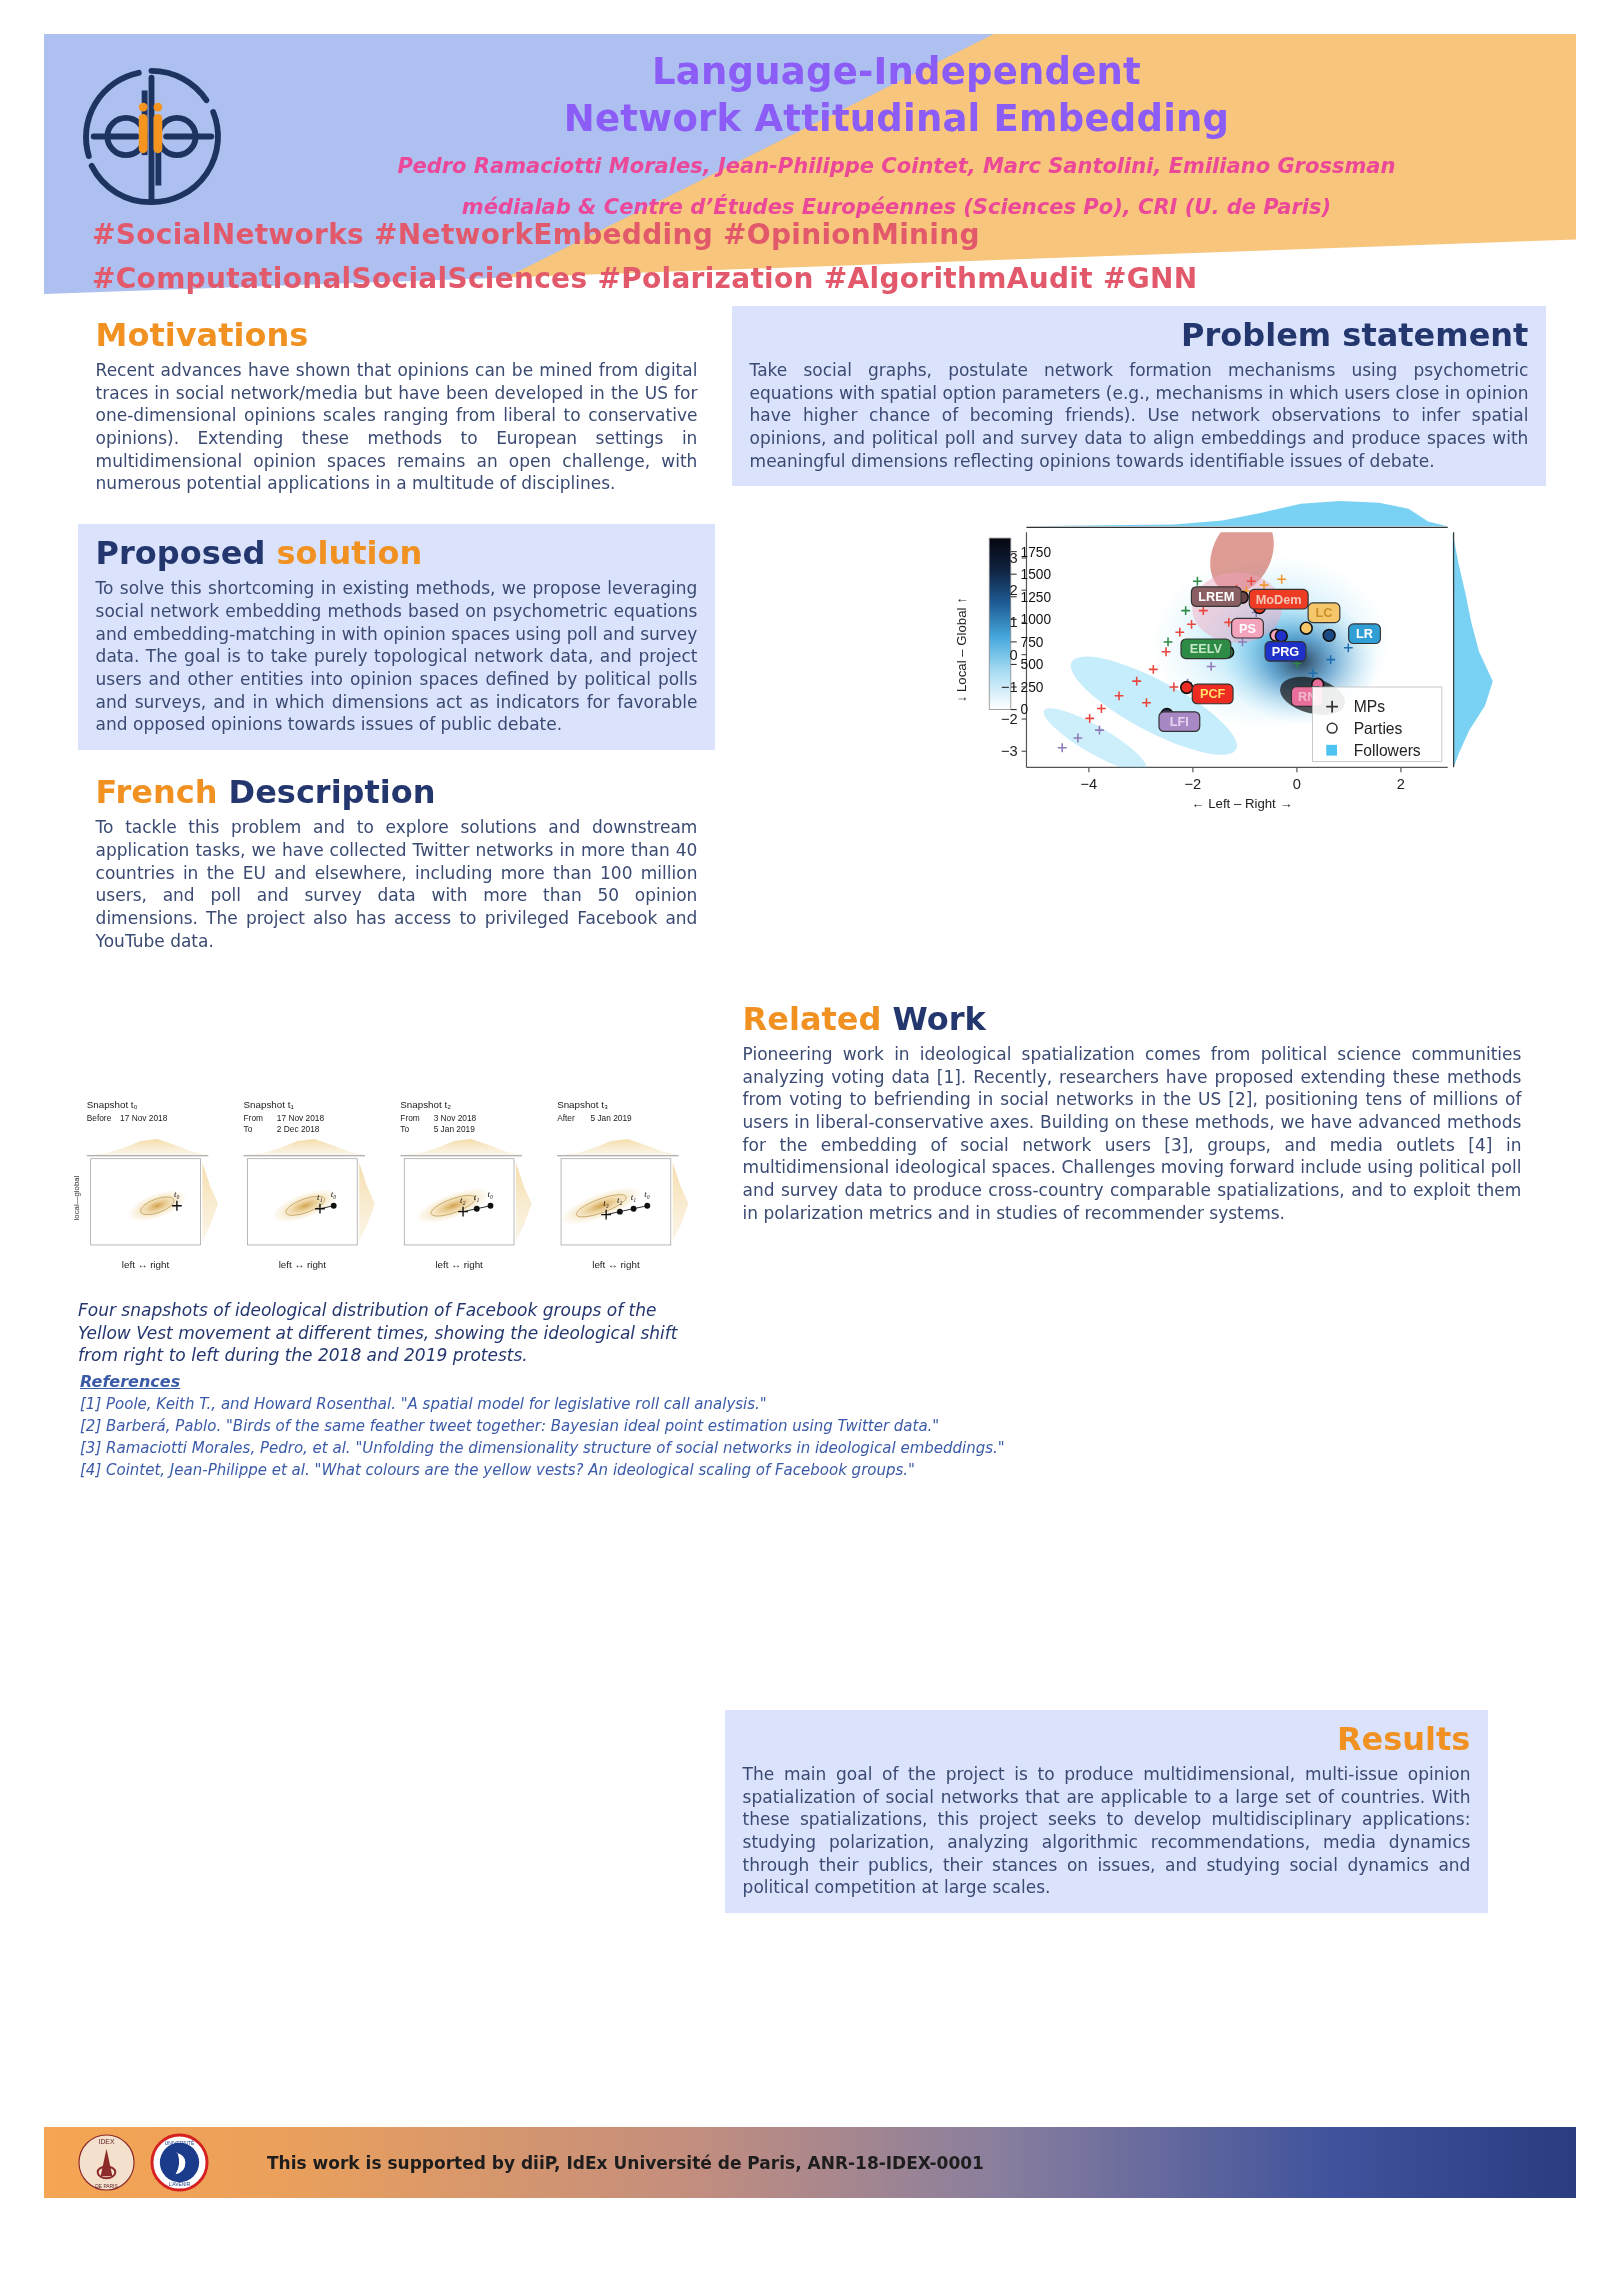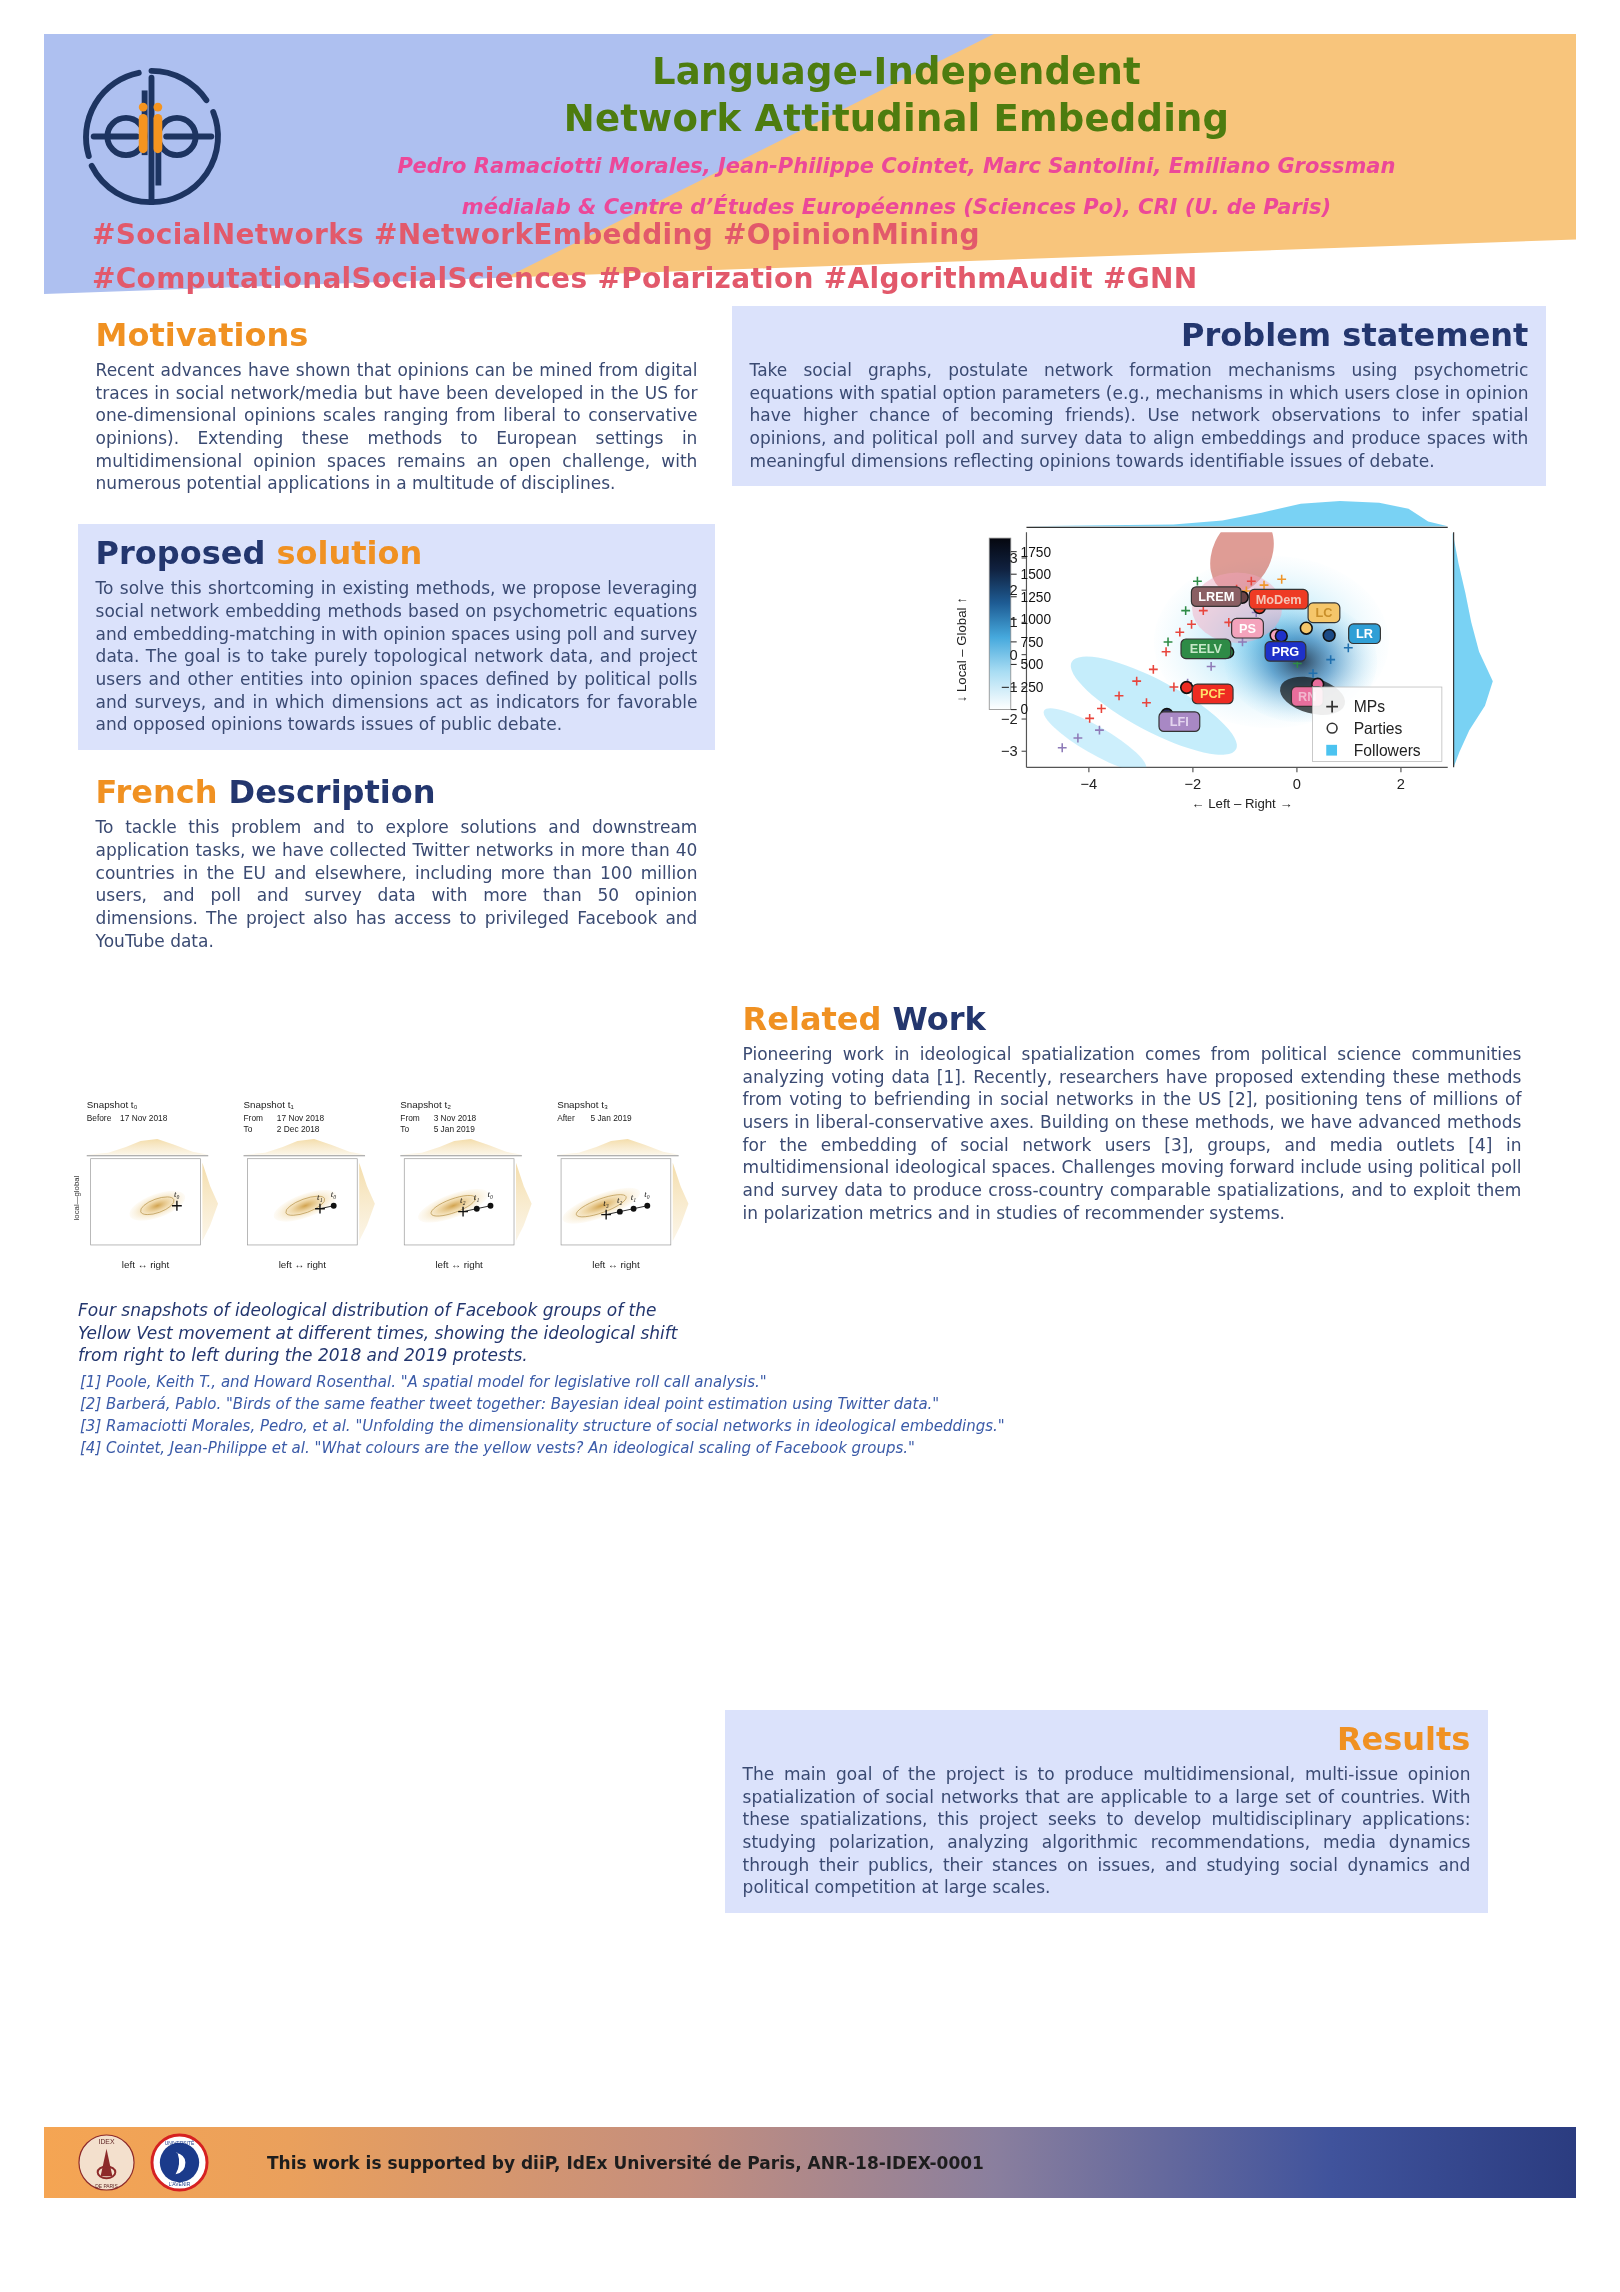--- a/index.html
+++ b/index.html
@@ -10,21 +10,21 @@
   .header{position:absolute;left:44px;top:34px;width:1532px;height:260px;overflow:hidden;background:#fff;}
   .hdr-blue{position:absolute;inset:0;background:#aec0f0;
             clip-path:polygon(0 0,100% 0,100% 100%,0 100%);}
   .hdr-orange{position:absolute;inset:0;background:#f8c57c;
             clip-path:polygon(62% 0,100% 0,100% 100%,28% 100%);}
   .hdr-white{position:absolute;inset:0;background:#ffffff;
             clip-path:polygon(0 100%,100% 79%,100% 100%);}
   .hdr-inner{position:absolute;inset:0;}
   .logo{position:absolute;left:34px;top:29px;width:147px;height:147px;}
   .title{position:absolute;left:196px;top:13.7px;width:1313px;text-align:center;}
-  .t1{font-size:37px;font-weight:700;color:#4d7c0f;letter-spacing:0.2px;line-height:1.28;}
+  .t1{font-size:37px;font-weight:700;color:#8b5cf6;letter-spacing:0.2px;line-height:1.28;}
   .authors{font-size:21px;font-style:italic;font-weight:600;color:#ec4899;line-height:1.5;margin-top:8.8px;}
   .hashrow{position:absolute;width:1532px;text-align:left;color:#e2596b;
            font-size:28px;font-weight:600;letter-spacing:0.3px;padding-left:48px;}
   .hash1{top:184px;}
   .hash2{top:228px;}
 
   
   .col-left{position:absolute;left:78px;top:306px;width:637px;}
   .col-right{position:absolute;left:725px;top:306px;width:814px;padding-left:7px;}
 
@@ -471,20 +471,21 @@
 <div style="position:absolute;left:725px;top:1710px;width:763px;">
   <div class="panel tinted">
     <div class="h2 right">
       <span class="or">Results</span>
     </div>
     <p class="body">The main goal of the project is to produce multidimensional, multi-issue opinion spatialization of social networks that are applicable to a large set of countries. With these spatializations, this project seeks to develop multidisciplinary applications: studying polarization, analyzing algorithmic recommendations, media dynamics through their publics, their stances on issues, and studying social dynamics and political competition at large scales.</p>
   </div>
 </div>
 
 <div class="refs">
+  <div class="refs-title">References</div>
   <div id="ref-list">
       <div class="ref">[1] Poole, Keith T., and Howard Rosenthal. "A spatial model for legislative roll call analysis."</div>
       <div class="ref">[2] Barberá, Pablo. "Birds of the same feather tweet together: Bayesian ideal point estimation using Twitter data."</div>
       <div class="ref">[3] Ramaciotti Morales, Pedro, et al. "Unfolding the dimensionality structure of social networks in ideological embeddings."</div>
       <div class="ref">[4] Cointet, Jean-Philippe et al. "What colours are the yellow vests? An ideological scaling of Facebook groups."</div>
     </div>
 </div>
 
 <div class="footer">
   <svg class="foot-logo1" viewBox="0 0 60 60">

